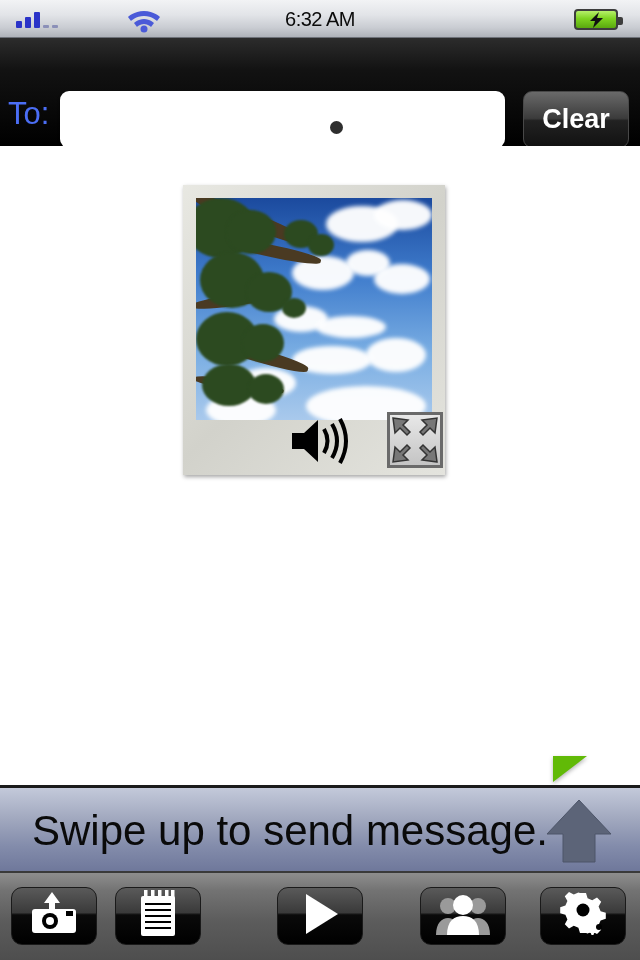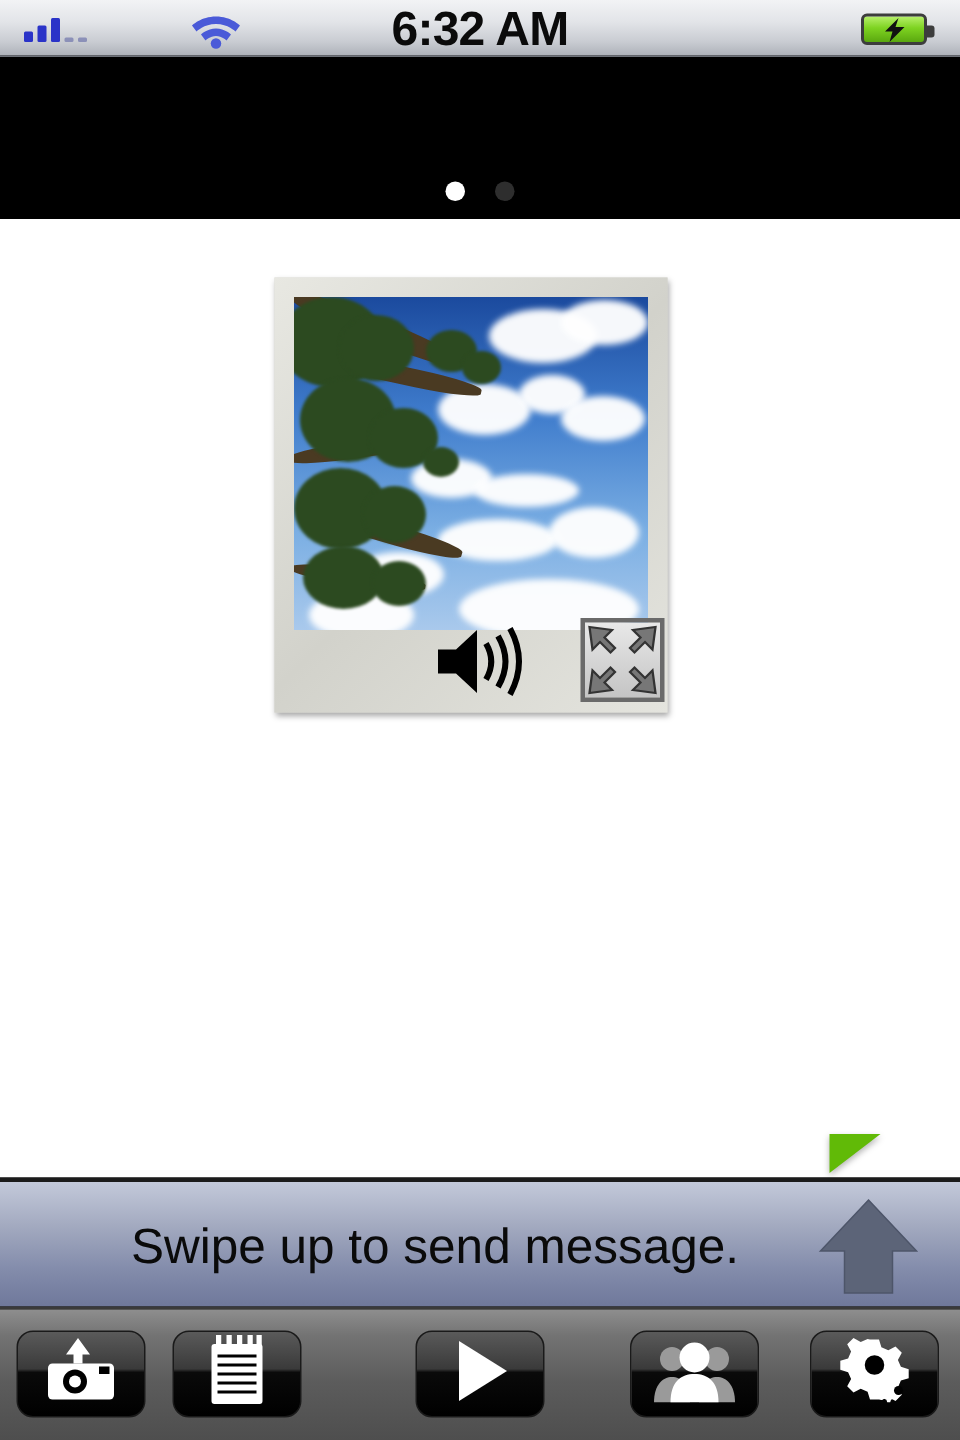--- a/index.html
+++ b/index.html
@@ -17,21 +17,21 @@
     border-bottom:1px solid #6d7178;
   }
   .sig { position:absolute; left:16px; top:10px; display:flex; align-items:flex-end; gap:3px; height:18px; }
   .sig i { display:block; width:6px; background:#2a33c8; border-radius:1px; }
   .sig i.b1 { height:7px; } .sig i.b2 { height:11px; } .sig i.b3 { height:16px; }
   .sig i.off { height:3px; background:#8b90b8; }
   .wifi { position:absolute; left:126px; top:7px; width:36px; height:26px; }
   .clock {
     position:absolute; left:0; top:0; width:640px; height:38px;
     display:flex; align-items:center; justify-content:center;
-    font-size:32px; font-weight:bold; color:#0b0b0b; letter-spacing:-0.5px;
+    font-size:20px; font-weight:normal; color:#0b0b0b; letter-spacing:-0.5px;
   }
   .batt {
     position:absolute; right:22px; top:9px; width:44px; height:21px;
     border:2px solid #3d3d3d; border-radius:4px;
     background:linear-gradient(to bottom,#b6f06a 0%,#7ed321 45%,#5aa80f 100%);
   }
   .batt:after {
     content:""; position:absolute; right:-7px; top:6px; width:5px; height:8px;
     background:#3d3d3d; border-radius:0 2px 2px 0;
   }
@@ -126,21 +126,21 @@
 
   
   .swipe {
     position:absolute; left:0; top:785px; width:640px; height:88px;
     background:linear-gradient(to bottom,#c3c9da 0%,#a3aac0 35%,#838cab 70%,#6f789b 100%);
     border-top:3px solid #1b1b1b; border-bottom:2px solid #3a3a3a;
   }
   .swipe-text {
     position:absolute; left:0; top:0; width:640px; height:85px;
     display:flex; align-items:center; justify-content:center;
-    font-size:33px; color:#0a0a0a; padding-right:60px;
+    font-size:42px; color:#0a0a0a; padding-right:60px;
   }
   .up-arrow { position:absolute; left:545px; top:8px; width:68px; height:70px; }
 
   
   .toolbar {
     position:absolute; left:0; top:873px; width:640px; height:87px;
     background:linear-gradient(to bottom,#8e8e8e 0%,#737373 20%,#5c5c5c 55%,#4e4e4e 100%);
   }
   .tb-btn {
     position:absolute; top:14px; width:86px; height:58px; border-radius:11px;
@@ -172,20 +172,25 @@
       </svg>
     </div>
     <div class="clock">6:32 AM</div>
     <div class="batt">
       <svg class="bolt" viewBox="0 0 22 16" width="22" height="16">
         <polygon points="13,0 4,9 9,9 7,16 17,6 11,6" fill="#111"></polygon>
       </svg>
     </div>
   </div>
 
+  <div class="tobar">
+    <div class="to-label">To:</div>
+    <input class="to-input" type="text" placeholder="" style="">
+    <div class="clear-btn">Clear</div>
+  </div>
   <div class="dots">
     <span class="on"></span>
     <span></span>
   </div>
 
   <div class="content">
 
     <div class="photo-wrap">
       <div class="frame"></div>
       <div class="pic">

